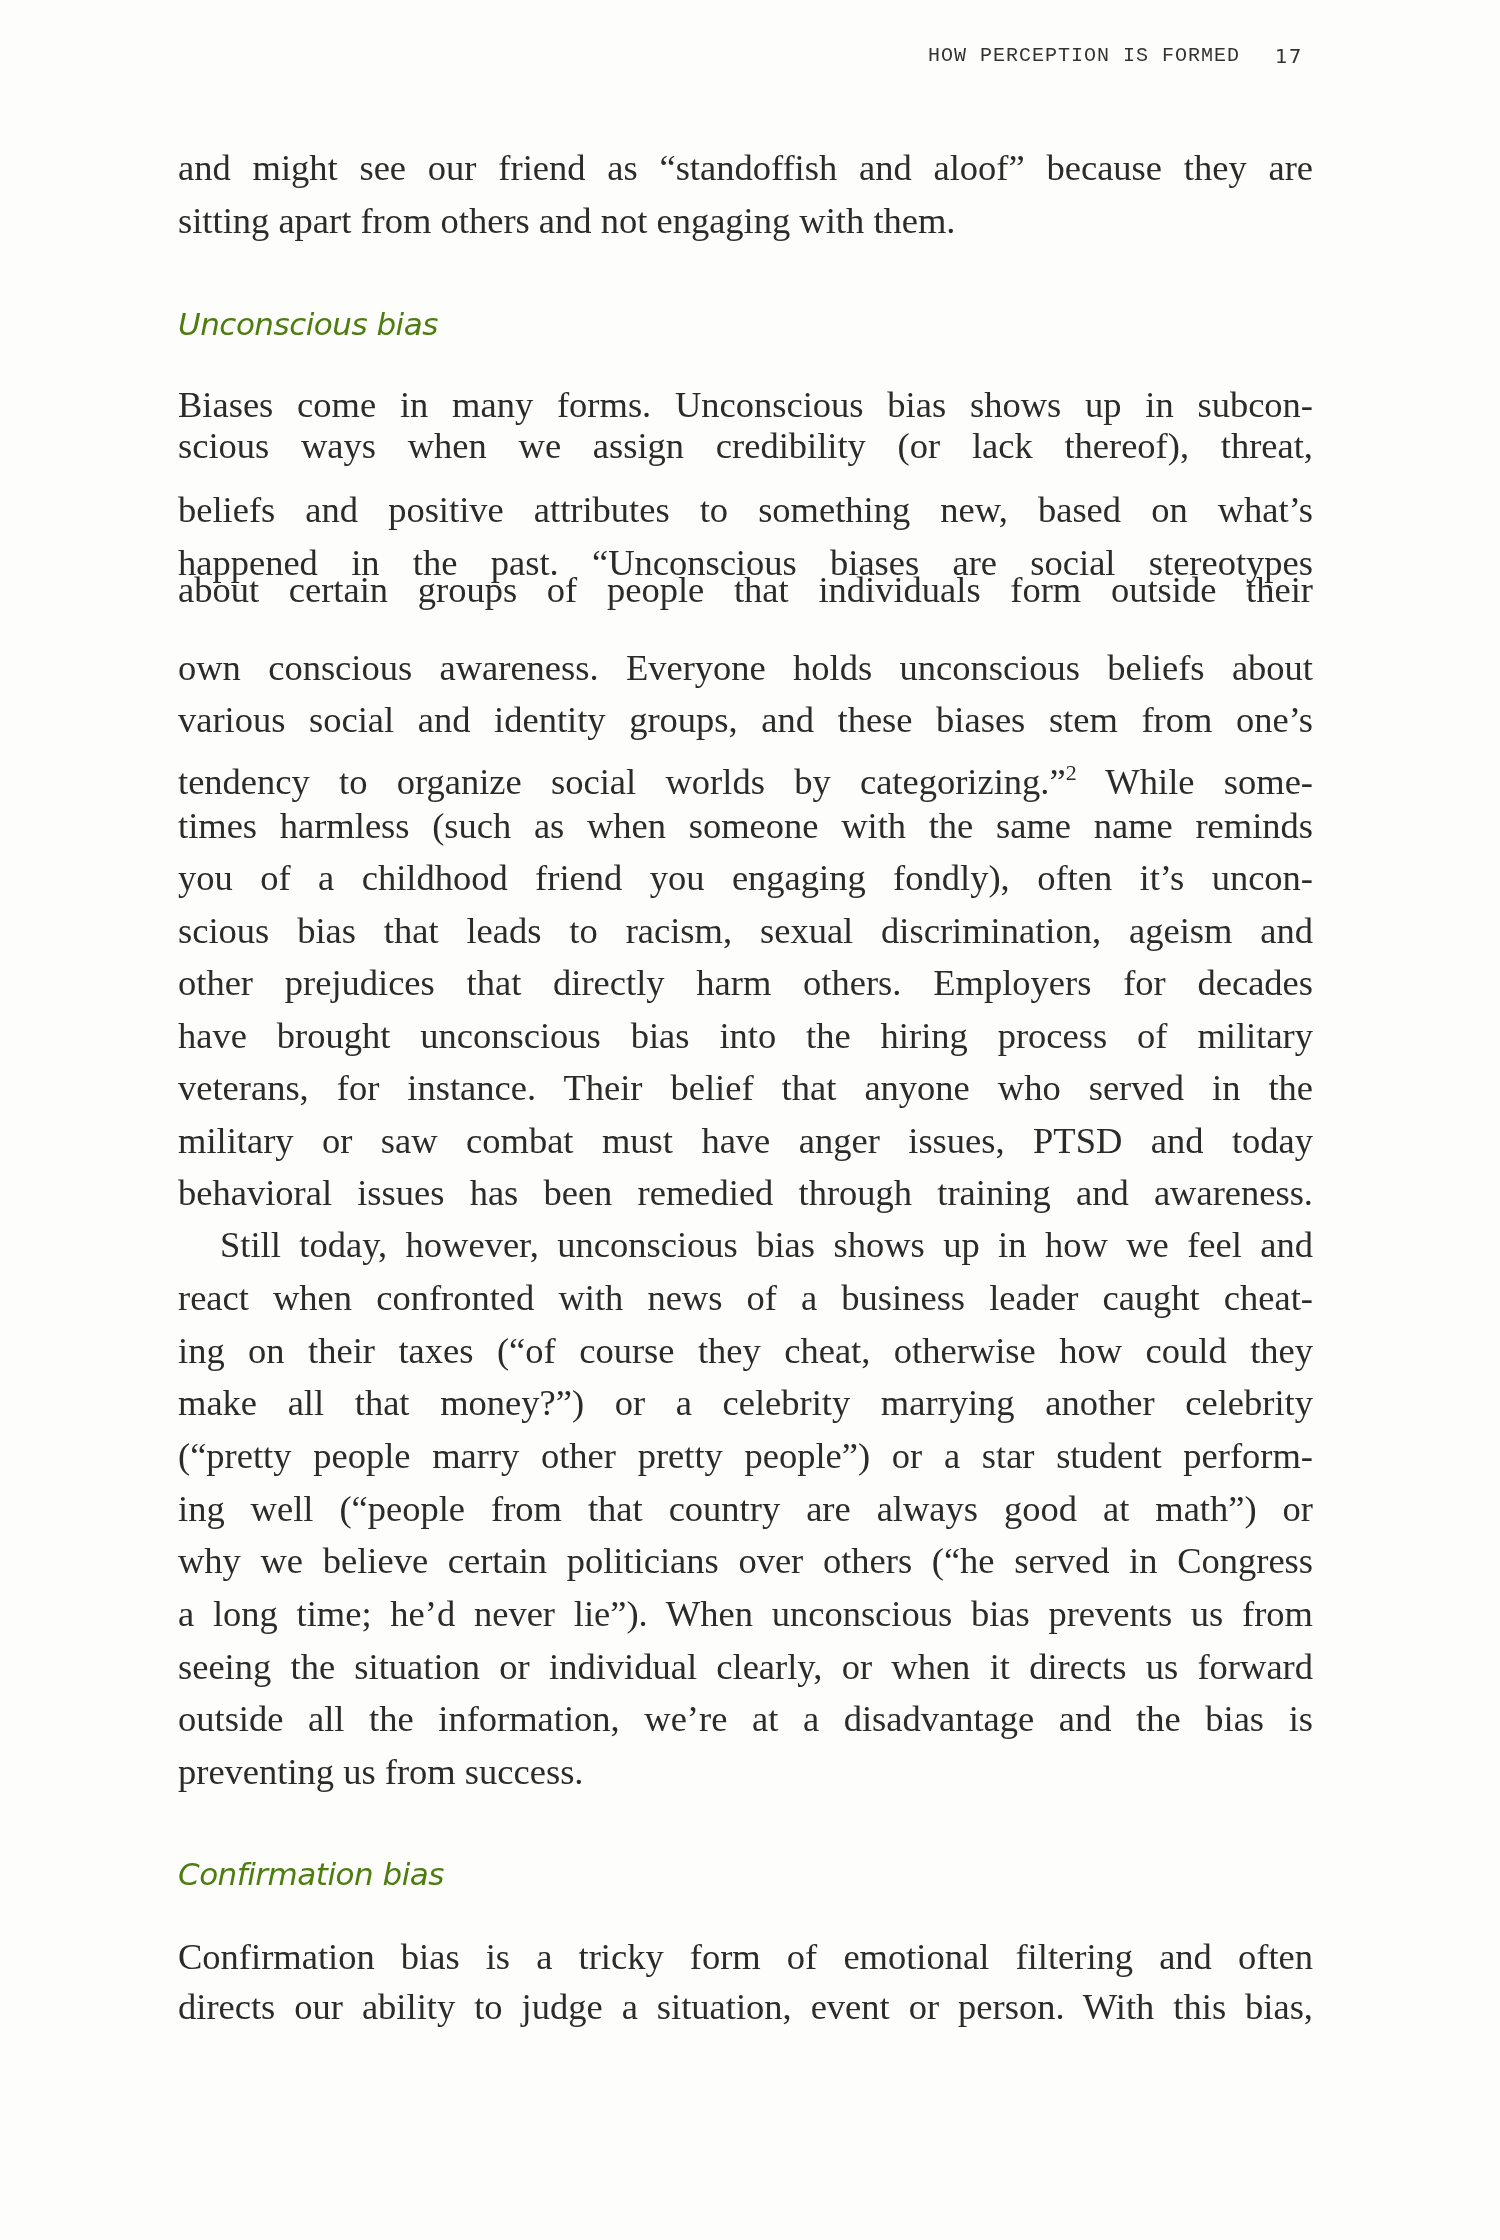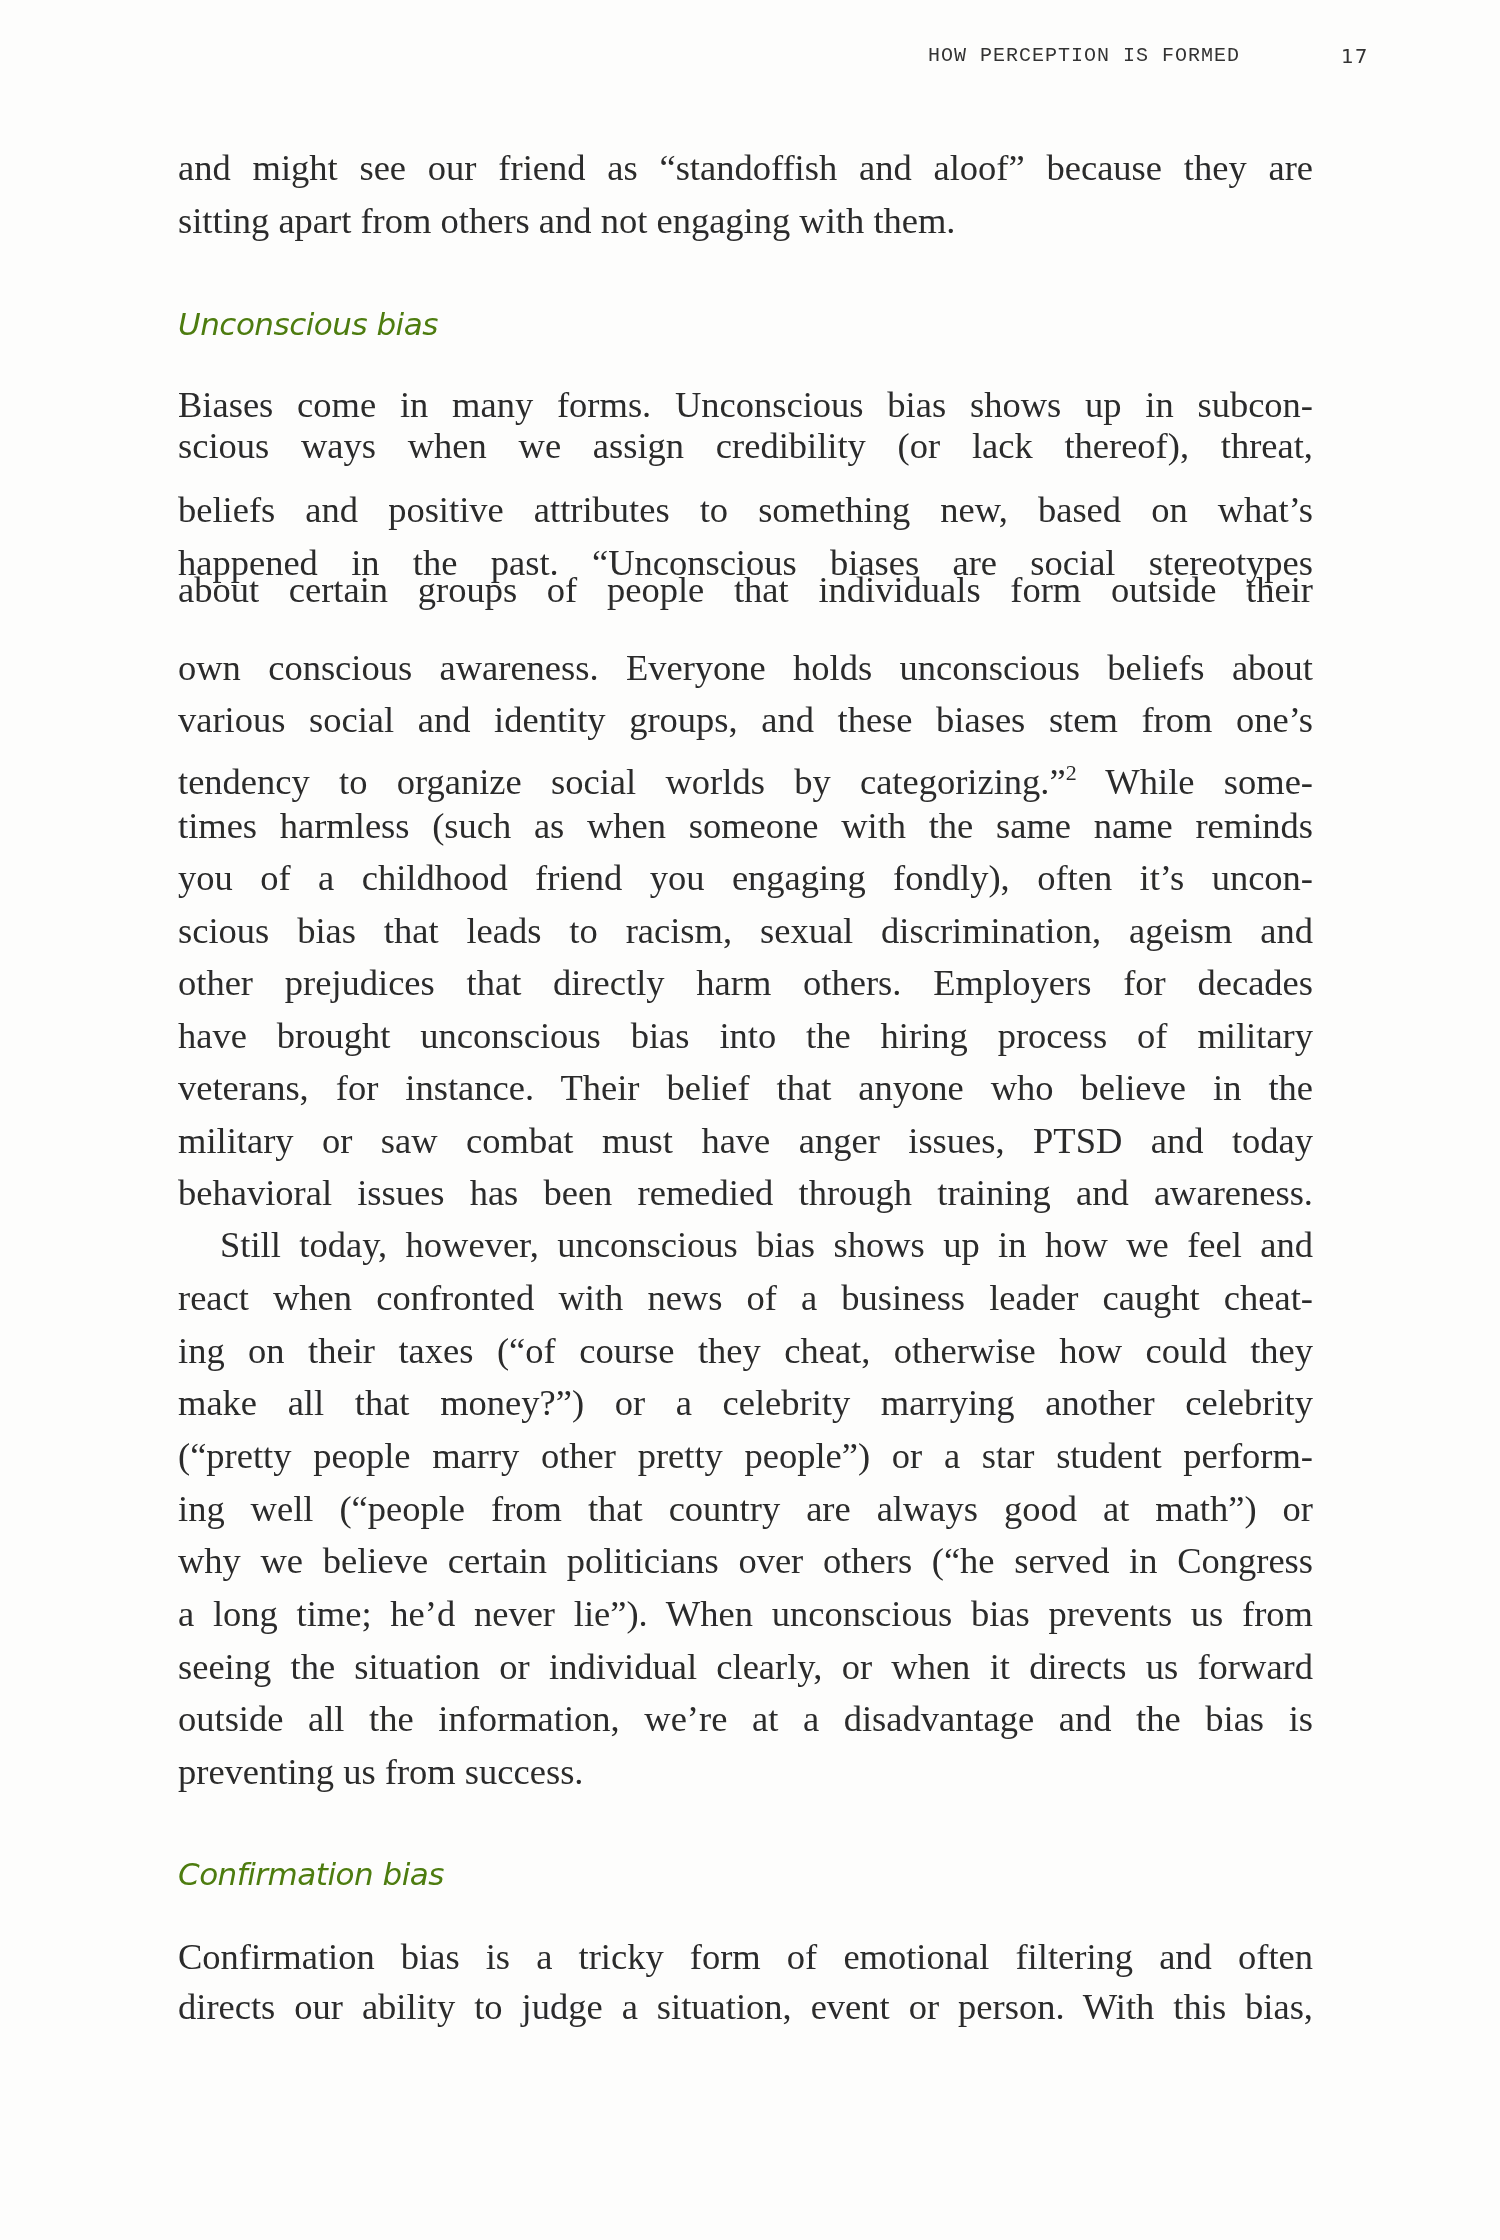--- a/index.html
+++ b/index.html
@@ -6,21 +6,21 @@
   body {
     width: 1500px; height: 2240px; position: relative; overflow: hidden;
     background: #fdfdfc; color: #2b2b2b;
   }
   .running-head {
     position: absolute; top: 44px; left: 0; width: 1500px; height: 30px;
     font-family: "DejaVu Sans", sans-serif; font-size: 20px; letter-spacing: 1px;
     color: #333;
   }
   .running-head .title { position: absolute; left: 928px; top: 0; white-space: nowrap; font-family: Liberation Mono, monospace; }
-  .running-head .folio { position: absolute; left: 1313px; top: 0; padding-left: 28px; }
+  .running-head .folio { position: absolute; left: 1247px; top: 0; padding-left: 28px; }
   .line {
     position: absolute; left: 178px; width: 1135px;
     font-family: "Liberation Serif", serif; font-size: 36.5px;
     line-height: 40px; height: 40px;
     text-align: justify; text-align-last: justify; white-space: nowrap;
     word-spacing: 0px;
   }
   .line.last { text-align-last: left; }
   .line.indent { left: 220px; width: 1093px; }
   .line span.sup { font-size: 22px; vertical-align: 14px; }
@@ -51,21 +51,21 @@
   <div class="line" style="top:543px">happened in the past. “Unconscious biases are social stereotypes</div>
   <div class="line" style="top:570px">about certain groups of people that individuals form outside their</div>
   <div class="line" style="top:648px">own conscious awareness. Everyone holds unconscious beliefs about</div>
   <div class="line" style="top:700px">various social and identity groups, and these biases stem from one’s</div>
   <div class="line" style="top:753px"><span>tendency to organize social worlds by categorizing.”</span><span class="sup">2</span><span> While some-</span></div>
   <div class="line" style="top:806px">times harmless (such as when someone with the same name reminds</div>
   <div class="line" style="top:858px">you of a childhood friend you engaging fondly), often it’s uncon-</div>
   <div class="line" style="top:911px">scious bias that leads to racism, sexual discrimination, ageism and</div>
   <div class="line" style="top:963px">other prejudices that directly harm others. Employers for decades</div>
   <div class="line" style="top:1016px">have brought unconscious bias into the hiring process of military</div>
-  <div class="line" style="top:1068px">veterans, for instance. Their belief that anyone who believe in the</div>
+  <div class="line" style="top:1068px">veterans, for instance. Their belief that anyone who served in the</div>
   <div class="line" style="top:1121px">military or saw combat must have anger issues, PTSD and today</div>
   <div class="line" style="top:1173px">behavioral issues has been remedied through training and awareness.</div>
 </div>
 
 <div>
   <div class="line indent" style="top:1225px">Still today, however, unconscious bias shows up in how we feel and</div>
   <div class="line" style="top:1278px">react when confronted with news of a business leader caught cheat-</div>
   <div class="line" style="top:1331px">ing on their taxes (“of course they cheat, otherwise how could they</div>
   <div class="line" style="top:1383px">make all that money?”) or a celebrity marrying another celebrity</div>
   <div class="line" style="top:1436px">(“pretty people marry other pretty people”) or a star student perform-</div>

